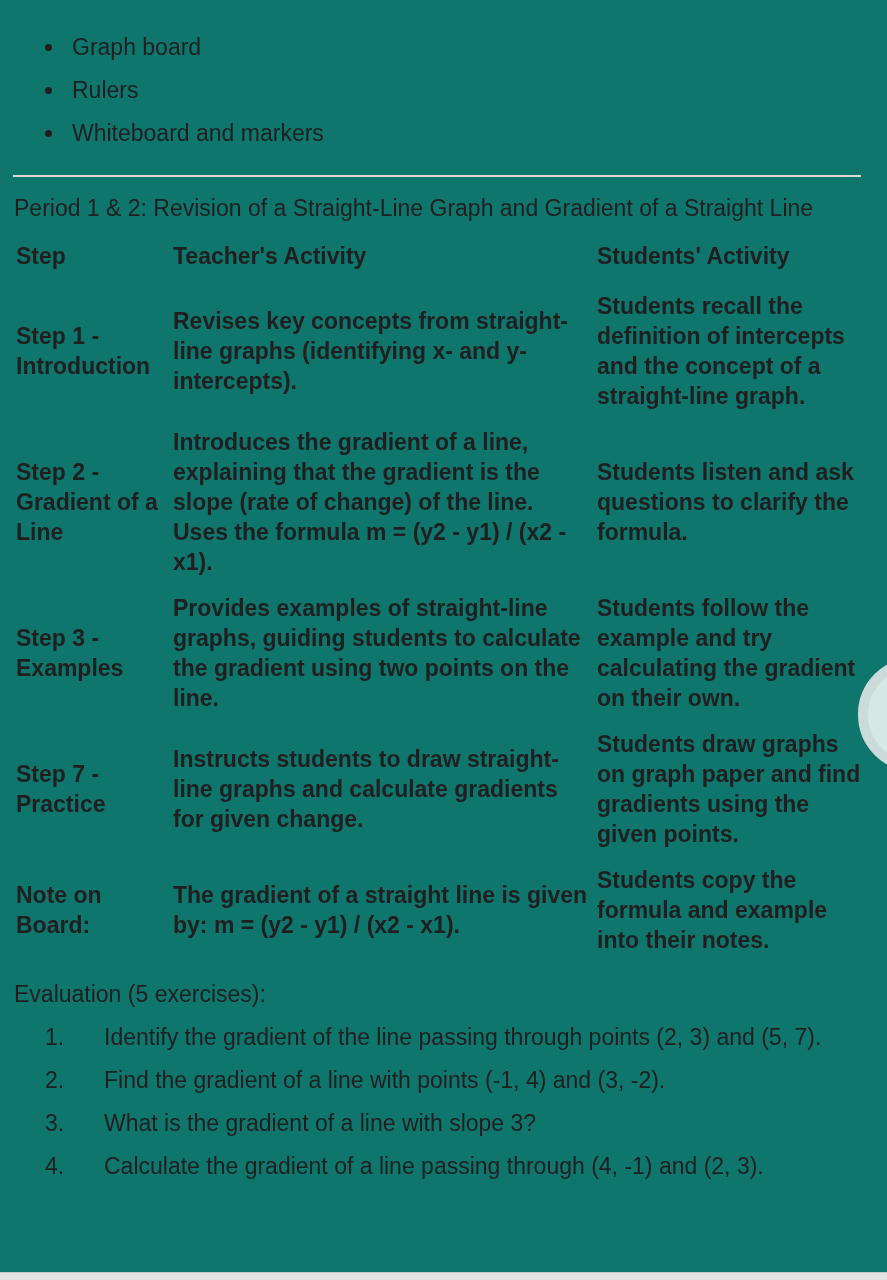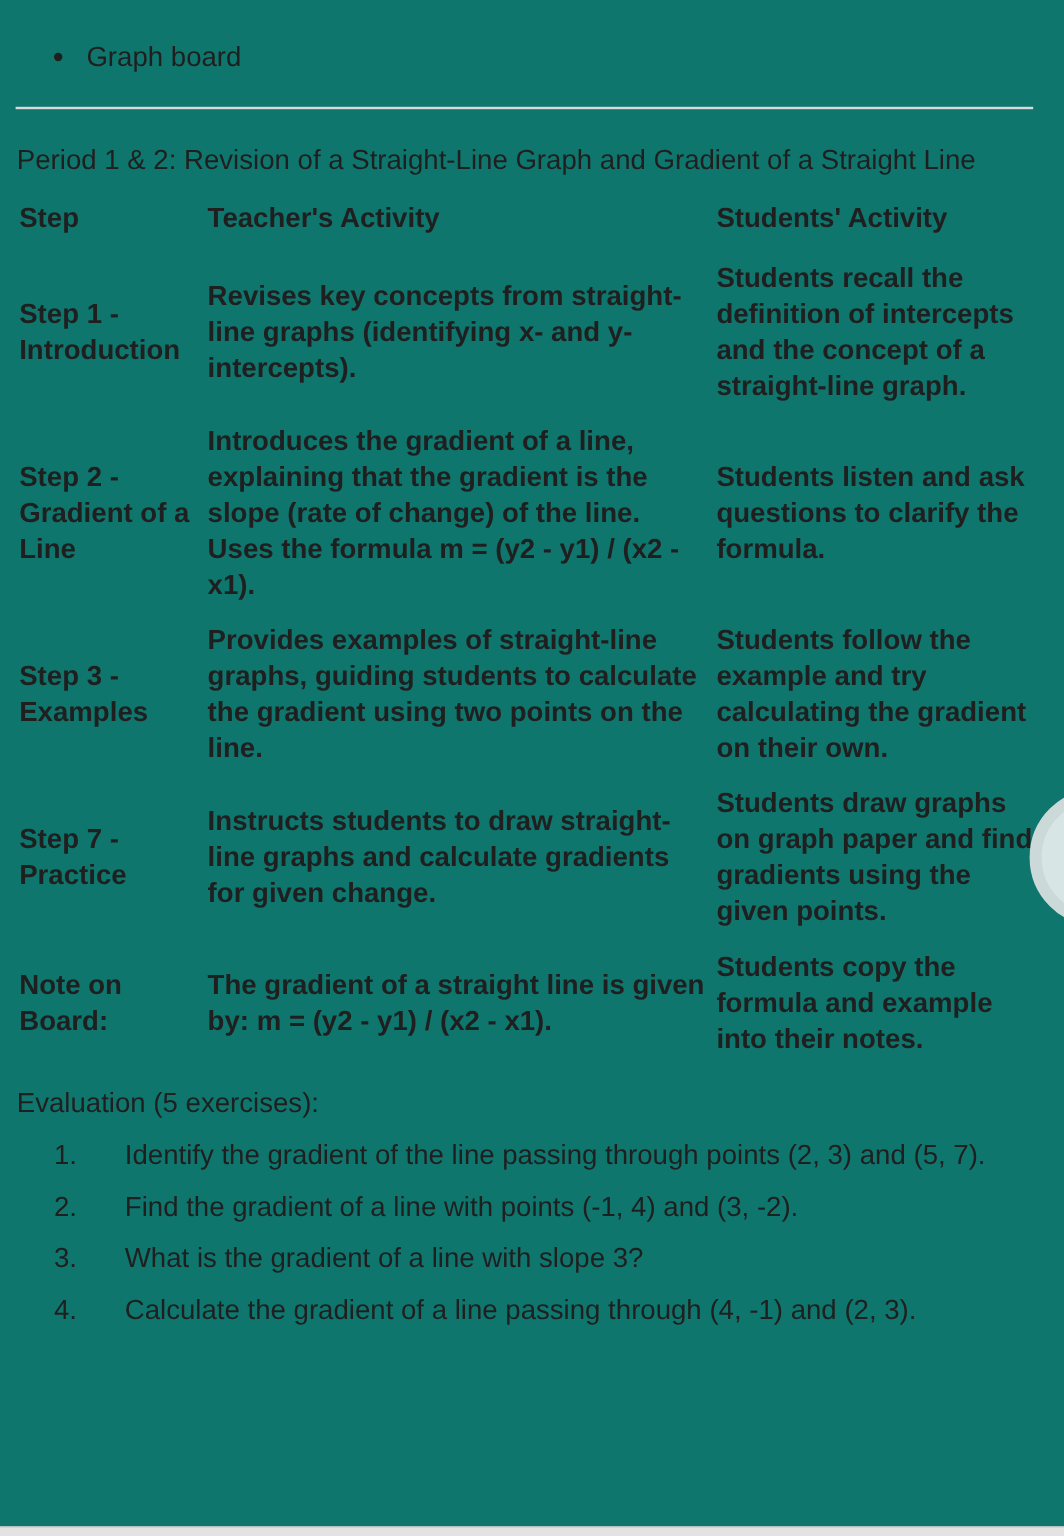--- a/index.html
+++ b/index.html
@@ -38,21 +38,21 @@
     height:7px;
     border-radius:50%;
     background:#1f1f1f;
   }
   hr.divider{
     border:none;
     border-top:2px solid #d9d9d9;
     margin:27px 26px 0 13px;
   }
   p.section-title{
-    margin:27px 20px 0 14px;
+    margin:16px 20px 0 14px;
   }
   p.presentation{
     margin:13px 20px 0 14px;
   }
   table.lesson{
     border-collapse:collapse;
     table-layout:fixed;
     margin:10px 0 0 16px;
     width:855px;
   }
@@ -123,20 +123,22 @@
     border-top:1px solid #c9c9c9;
   }
 </style>
 </head>
 <body>
 
 <div class="page">
 
   <ul class="materials">
     <li>Graph board</li>
+    <li>Rulers</li>
+    <li>Whiteboard and markers</li>
   </ul>
 
   <hr class="divider">
 
   <p class="section-title">Period 1 &amp; 2: Revision of a Straight-Line Graph and Gradient of a Straight Line</p>
 
 
   <table class="lesson">
     <colgroup>
       <col class="colw1">

